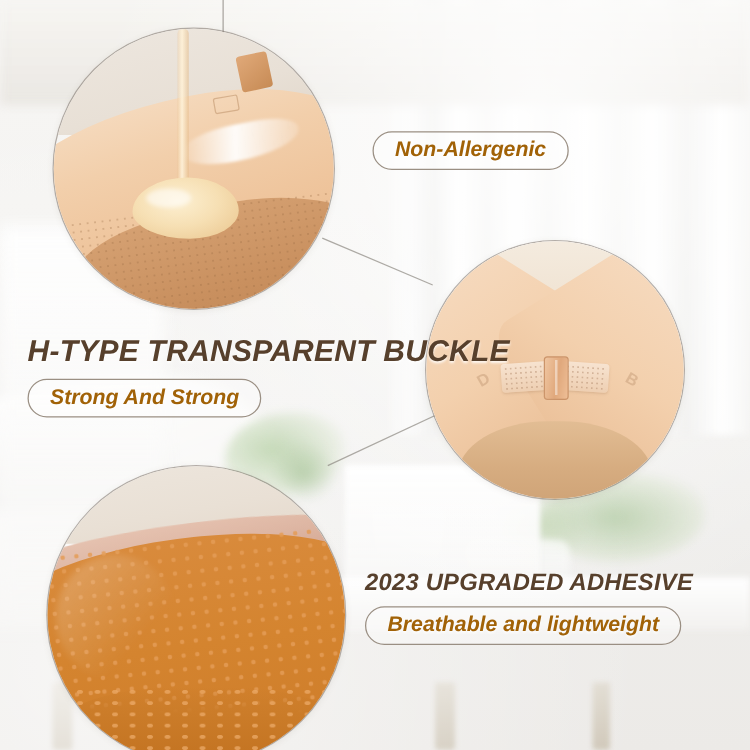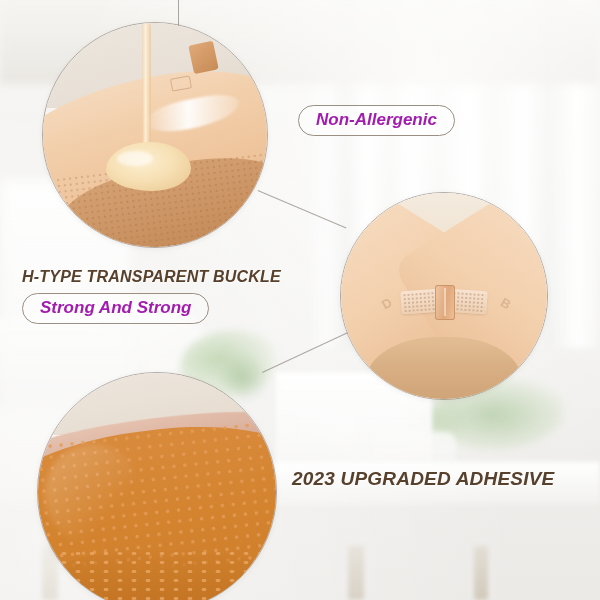--- a/index.html
+++ b/index.html
@@ -313,30 +313,30 @@
   .subpill {
     display: inline-block;
     margin-top: 7px;
     padding: 4px 17px 5px 17px;
     border: 1px solid #9a8f83;
     border-radius: 999px;
     background: rgba(255,255,255,0.34);
     font-style: italic;
     font-weight: bold;
     font-size: 17px;
-    color: #a21caf;
+    color: #a16207;
     white-space: nowrap;
     text-shadow: 0 1px 2px rgba(255,255,255,0.8);
   }
 
   .label-gel      { left: 298px; top: 98px; }
   .label-buckle   { left: 22px;  top: 268px; }
-  .label-adhesive { left: 292px; top: 468px; }
-
-  .label-buckle .headline { font-size: 16px; }
+  .label-adhesive { left: 292px; top: 456px; }
+
+  .label-buckle .headline { font-size: 24px; }
 </style>
 </head>
 <body>
 
 <div id="stage">
 
   <div class="bg-layer bg-base"></div>
   <div class="bg-layer bg-sofa"></div>
   <div class="bg-layer bg-tub"></div>
   <div class="bg-layer bg-curtains"></div>
@@ -398,15 +398,16 @@
     <div class="subpill">Non-Allergenic</div>
   </div>
 
   <div class="label-block label-buckle">
     <div class="headline">H-TYPE TRANSPARENT BUCKLE</div>
     <div class="subpill">Strong And Strong</div>
   </div>
 
   <div class="label-block label-adhesive">
     <div class="headline">2023 UPGRADED ADHESIVE</div>
+    <div class="subpill">Breathable and lightweight</div>
   </div>
 
 </div>
 
 </body></html>

